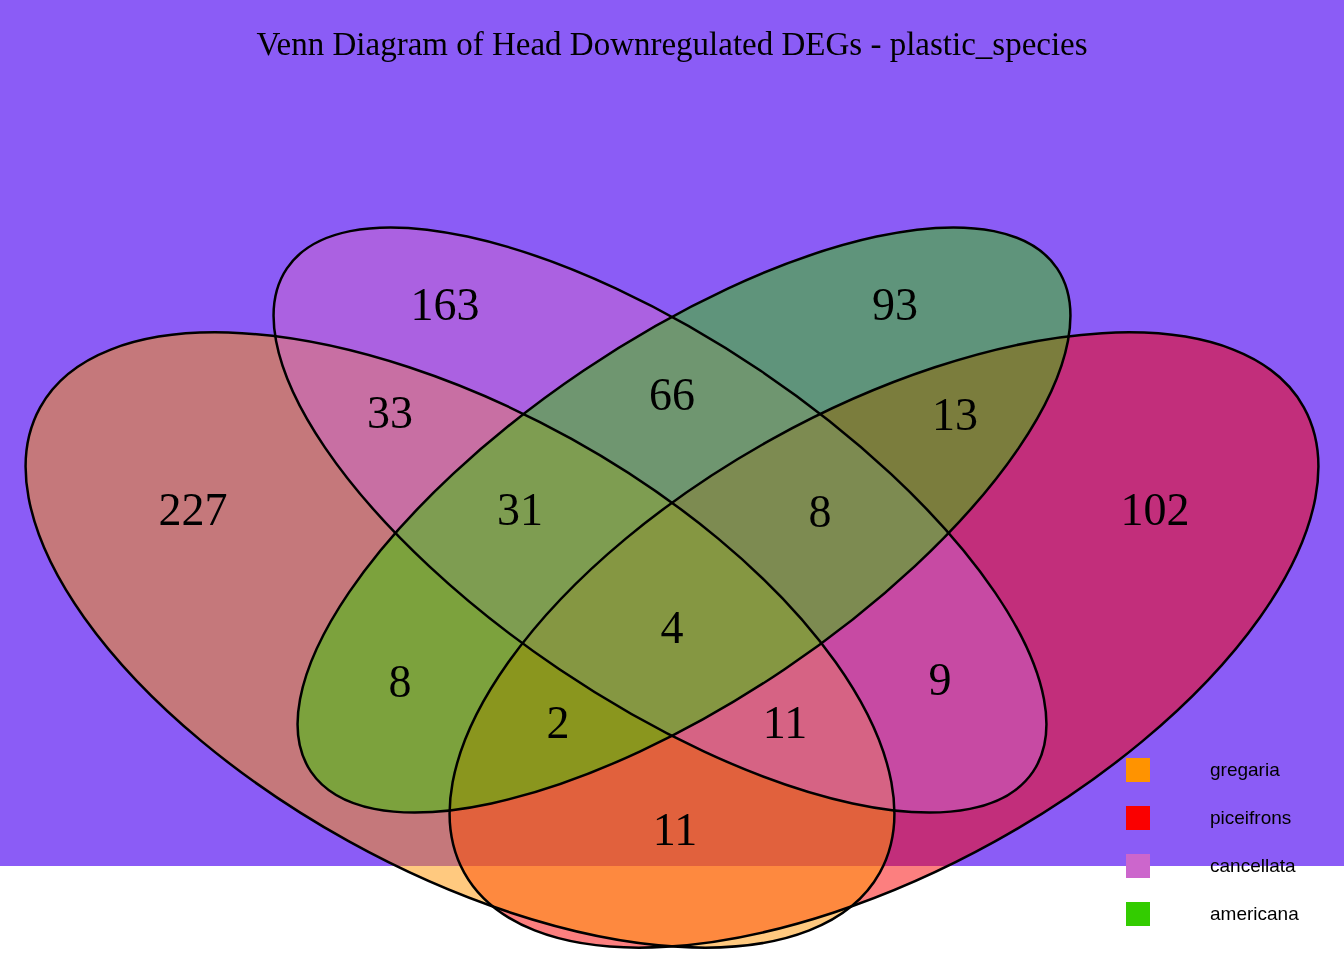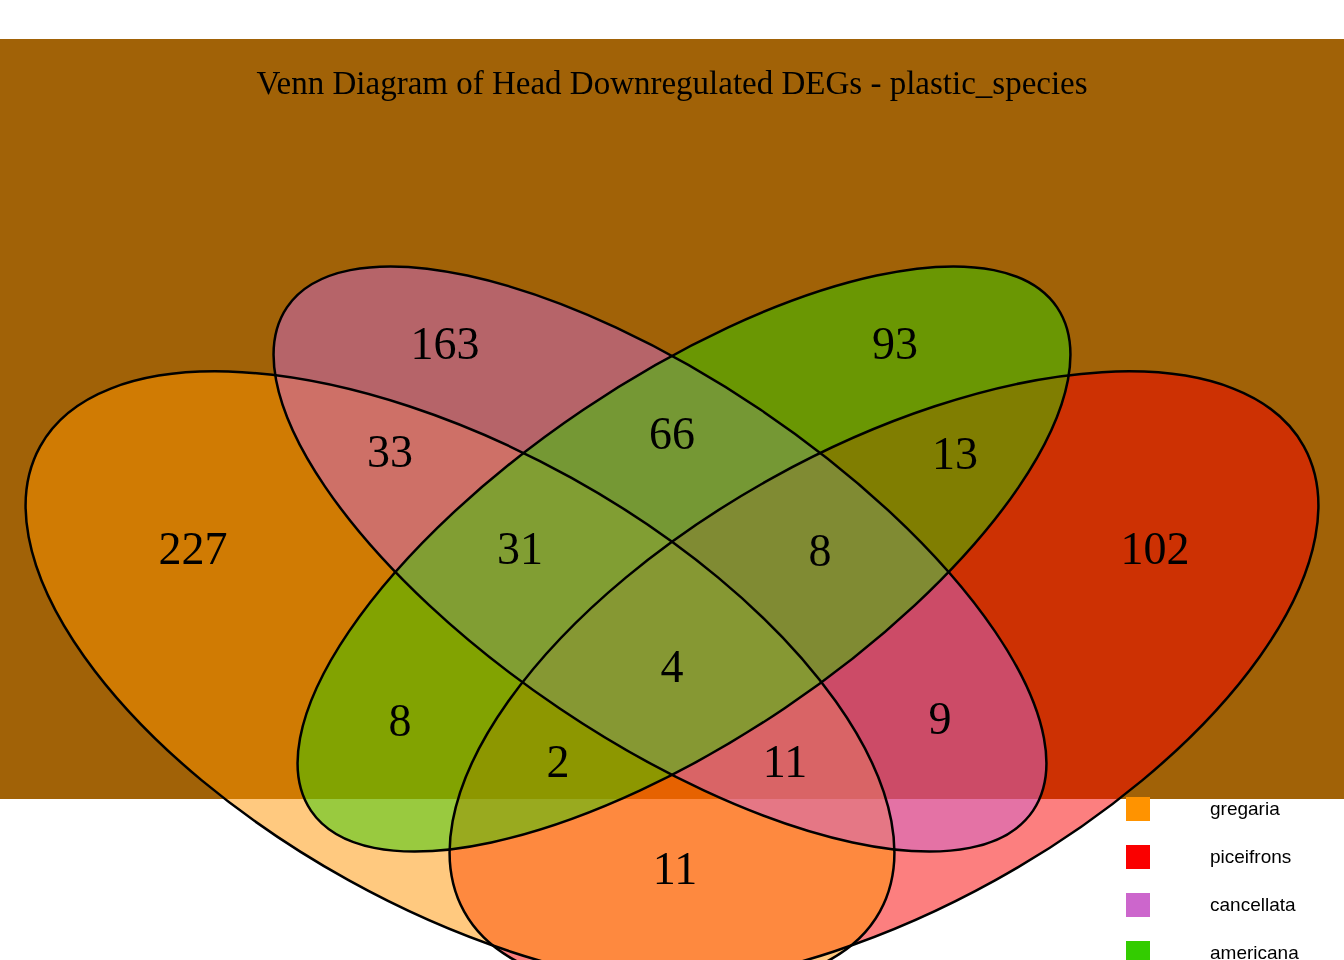--- a/index.html
+++ b/index.html
@@ -6,23 +6,22 @@
     margin: 0;
     padding: 0;
     background: #ffffff;
     width: 1344px;
     height: 960px;
     overflow: hidden;
   }
   #figure {
     position: relative;
     width: 1344px;
-    height: 760px;
-    background: #a16207;
-    margin-top: 39px;
+    height: 866px;
+    background: #8b5cf6;
   }
   svg text {
     fill: #000000;
   }
   .chart-title {
     font-family: "Liberation Serif", serif;
     font-size: 33px;
     text-anchor: middle;
   }
   .region-label {

